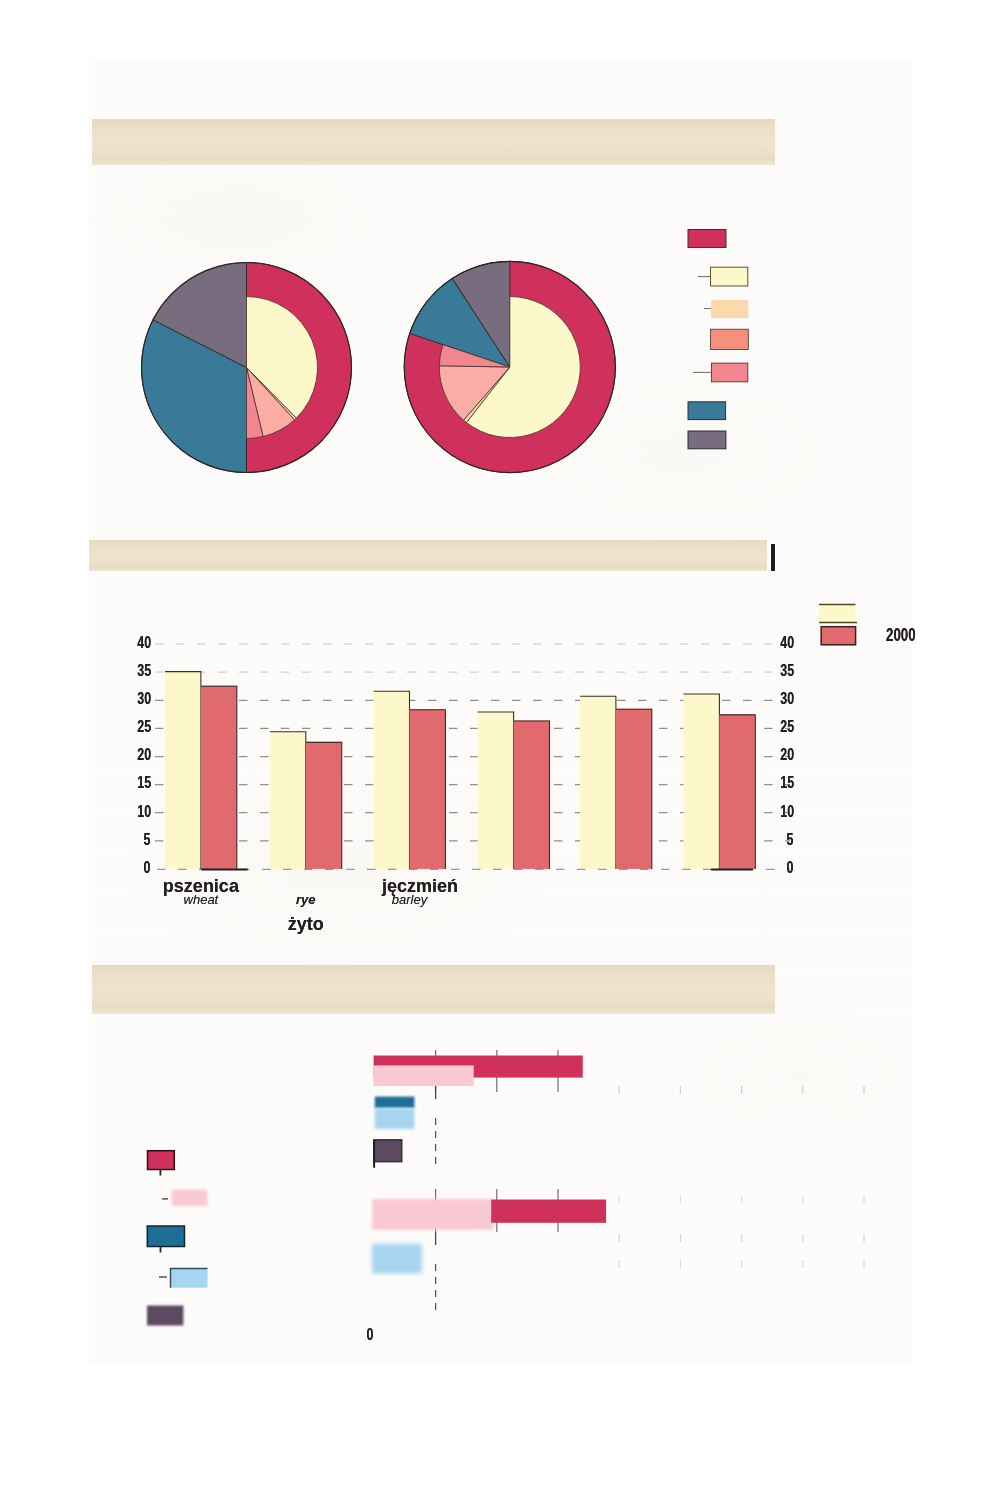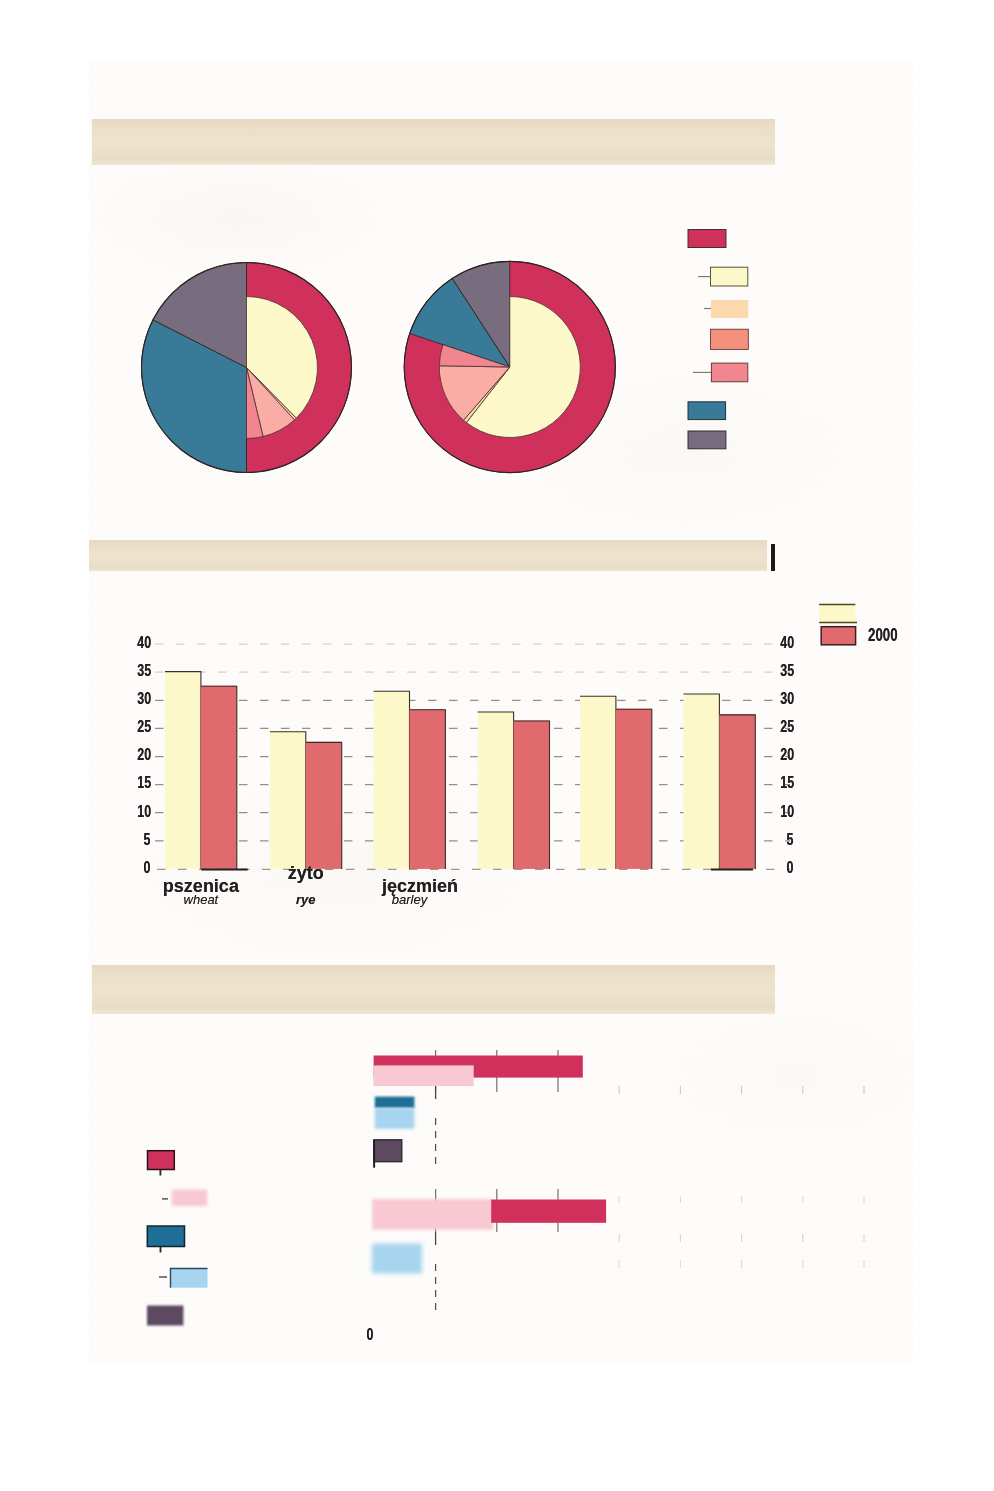--- a/index.html
+++ b/index.html
@@ -188,20 +188,20 @@
       <div class="txt tick-num" style="left: 120px; width: 31px; text-align: right; top: 774.4px;"><span class="cond">15</span></div>
       <div class="txt tick-num" style="left: 763px; width: 31px; text-align: right; top: 774.4px;"><span class="cond">15</span></div>
       <div class="txt tick-num" style="left: 120px; width: 31px; text-align: right; top: 802.5px;"><span class="cond">10</span></div>
       <div class="txt tick-num" style="left: 763px; width: 31px; text-align: right; top: 802.5px;"><span class="cond">10</span></div>
       <div class="txt tick-num" style="left: 120px; width: 31px; text-align: right; top: 830.6px;"><span class="cond">5</span></div>
       <div class="txt tick-num" style="left: 763px; width: 31px; text-align: right; top: 830.6px;"><span class="cond">5</span></div>
       <div class="txt tick-num" style="left: 120px; width: 31px; text-align: right; top: 858.7px;"><span class="cond">0</span></div>
       <div class="txt tick-num" style="left: 763px; width: 31px; text-align: right; top: 858.7px;"><span class="cond">0</span></div>
       <div class="txt cat-pl" style="left: 140.9px; width: 120px; text-align: center; top: 877px;"><span class="cond-c">pszenica</span></div>
       <div class="txt cat-en" style="left: 140.9px; width: 120px; text-align: center; top: 893px;"><span class="cond-c">wheat</span></div>
-      <div class="txt cat-pl" style="left: 245.8px; width: 120px; text-align: center; top: 864px;"><span class="cond-c">żyto</span></div>
+      <div class="txt cat-pl" style="left: 245.8px; width: 120px; text-align: center; top: 915px;"><span class="cond-c">żyto</span></div>
       <div class="txt cat-en" style="left: 245.8px; width: 120px; text-align: center; top: 893px; font-weight: bold;"><span class="cond-c">rye</span></div>
       <div class="txt cat-pl" style="left: 360px; width: 120px; text-align: center; top: 877px;"><span class="cond-c">jęczmień</span></div>
       <div class="txt cat-en" style="left: 349.5px; width: 120px; text-align: center; top: 893px;"><span class="cond-c">barley</span></div>
-      <div class="txt leg-num" style="left: 868px; width: 60px; text-align: left; top: 625px;"><span class="cond-l">2000</span></div>
+      <div class="txt leg-num" style="left: 868px; width: 60px; text-align: right; top: 625px;"><span class="cond-l">2000</span></div>
       <div class="txt tick-num" style="left: 343px; width: 31px; text-align: right; top: 1326px;"><span class="cond">0</span></div>
     </div>
 </div>
 
 </body></html>

